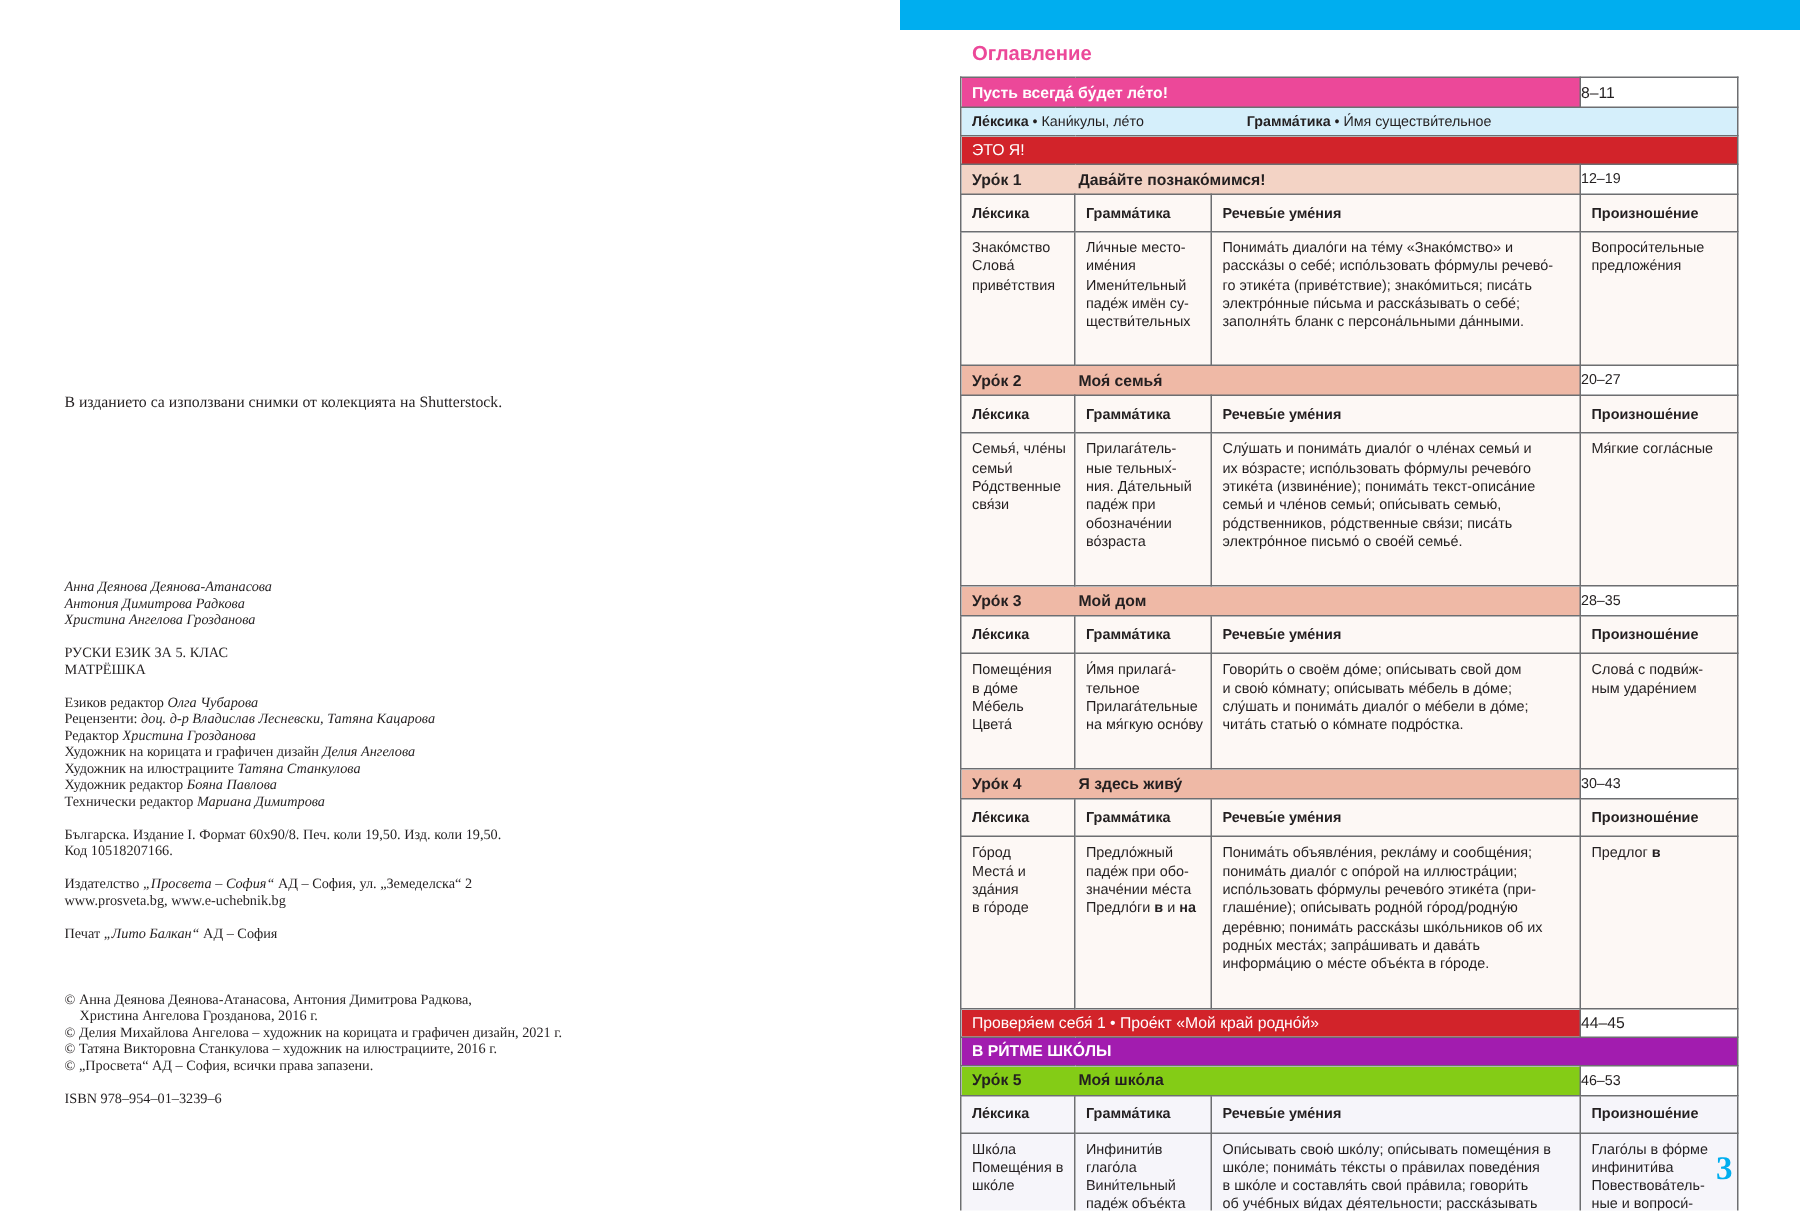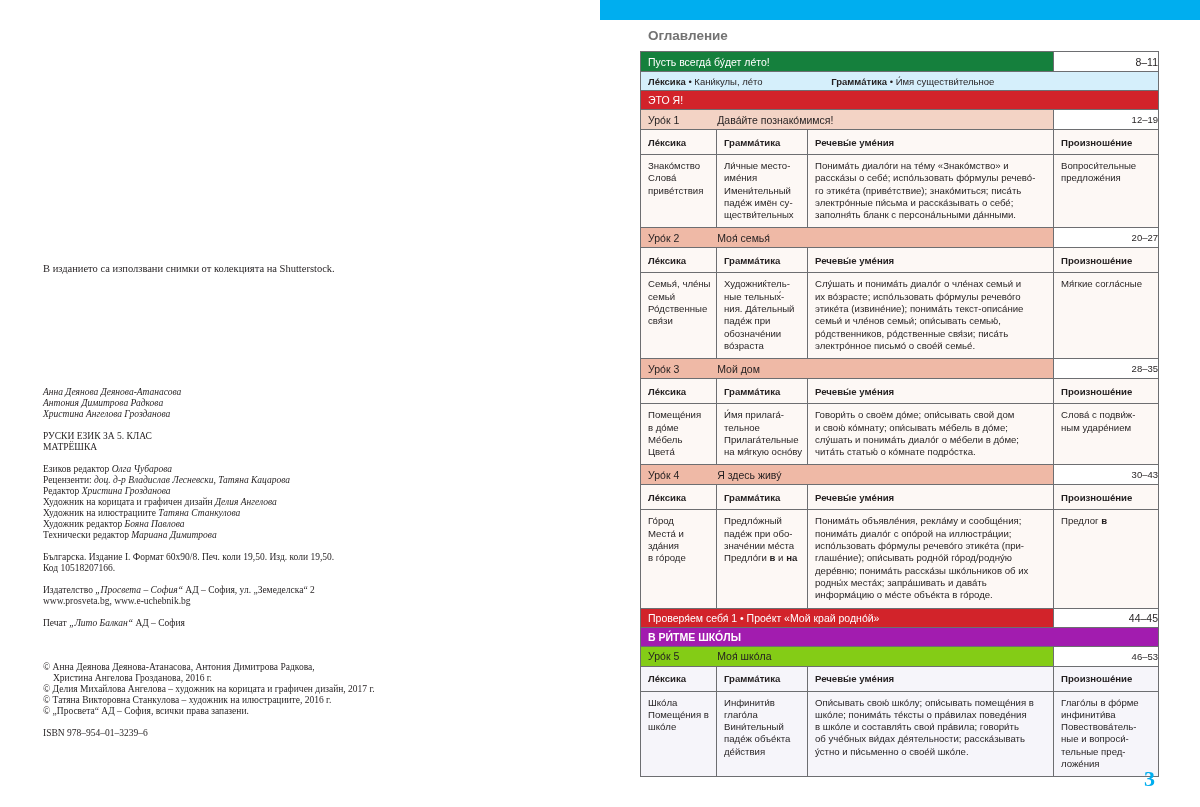--- a/index.html
+++ b/index.html
@@ -2,36 +2,36 @@
 <html><head>
 <meta charset="utf-8">
 <style>
   html, body { margin:0; padding:0; }
   body { width:1200px; height:807px; position:relative; background:#ffffff; overflow:hidden; font-family:"Liberation Sans", sans-serif; color:#231f20; }
   .left-page { position:absolute; left:0; top:0; width:600px; height:807px; font-family:"Liberation Serif", serif; font-size:9.5px; color:#231f20; line-height:12px;padding-left:40px; }
   .left-page .line { position:absolute; left:43px; white-space:nowrap; }
   .left-page i { font-style:italic; }
   .shutter { font-size:10.5px !important; }
   .top-bar { position:absolute; left:600px; top:0; width:600px; height:20px; background:#00aeef; }
-  .toc-title { position:absolute; left:648px; top:28px; font-size:13.5px; font-weight:bold; color:#737373; }
+  .toc-title { position:absolute; left:648px; top:28px; font-size:13.5px; font-weight:bold; color:#ec4899; }
   .toc { position:absolute; left:640px; top:51px; width:518px; border-collapse:collapse; font-size:9.6px; table-layout:fixed; }
   .toc td { border:1px solid #6d6e71; padding:0 0 0 7px; vertical-align:middle; overflow:hidden; }
   .toc col.c1 { width:76px; } .toc col.c2 { width:91px; } .toc col.c3 { width:246px; } .toc col.c4 { width:105px; }
   .unit-row td { height:19px; color:#fff; font-weight:bold; font-size:10.5px; }
-  .unit-blue td.t { background:#15803d; color:#fff; font-weight:normal; }
-  .pg { background:#fff !important; color:#231f20 !important; text-align:right; padding:0 !important; font-weight:normal !important; font-size:9.5px; }
+  .unit-blue td.t { background:#ec4899; color:#fff; font-weight:bold; }
+  .pg { background:#fff !important; color:#231f20 !important; text-align:left; padding:0 !important; font-weight:normal !important; font-size:9.5px; }
   .summer td { background:#d5effb; height:18px; color:#231f20; font-size:9.5px; }
   .red td { background:#d2232a; height:18px; color:#fff; font-weight:normal; font-size:10.5px; }
   .purple td { background:#a21caf; height:18px; color:#fff; font-weight:bold; font-size:10.5px; }
-  .lesson td.l { background:#f3d3c5; height:19px; font-weight:normal; font-size:10.5px; }
+  .lesson td.l { background:#f3d3c5; height:19px; font-weight:bold; font-size:10.5px; }
   .lesson2 td.l { background:#efb9a6;margin-top:40px; }
   .lesson5 td.l { background:#84cc16; }
   .hdr td { background:#fdf8f5; font-weight:bold; height:24px; font-size:9.6px; }
   .hdr5 td { background:#f6f5fa; }
-  .content td { background:#fdf8f5; vertical-align:top; padding-top:5px; padding-bottom:6px; line-height:12.3px; font-size:9.6px; }
+  .content td { background:#fdf8f5; vertical-align:top; padding-top:5px; padding-bottom:22px; line-height:12.3px; font-size:9.6px; }
   .content5 td { background:#f6f5fa; }
   .sp { display:inline-block; width:40px; }
   .sp2 { display:inline-block; width:38px; }
   .page-num { position:absolute; left:1144px; top:766px; font-family:"Liberation Serif", serif; font-size:22px; font-weight:bold; color:#00aeef; }
   b { font-weight:bold; }
 </style>
 </head>
 <body>
 
 <div class="left-page">
@@ -55,21 +55,21 @@
   <div class="line" style="top:551px">Българска. Издание I. Формат 60x90/8. Печ. коли 19,50. Изд. коли 19,50.</div>
   <div class="line" style="top:562px">Код 10518207166.</div>
 
   <div class="line" style="top:584px"><span>Издателство </span><i>„Просвета – София“</i><span> АД – София, ул. „Земеделска“ 2</span></div>
   <div class="line" style="top:595px">www.prosveta.bg, www.e-uchebnik.bg</div>
 
   <div class="line" style="top:617px"><span>Печат </span><i>„Лито Балкан“</i><span> АД – София</span></div>
 
   <div class="line" style="top:661px">© Анна Деянова Деянова-Атанасова, Антония Димитрова Радкова,</div>
   <div class="line" style="top:672px; left:53px">Христина Ангелова Грозданова, 2016 г.</div>
-  <div class="line" style="top:683px">© Делия Михайлова Ангелова – художник на корицата и графичен дизайн, 2017 г.</div>
+  <div class="line" style="top:683px">© Делия Михайлова Ангелова – художник на корицата и графичен дизайн, 2021 г.</div>
   <div class="line" style="top:694px">© Татяна Викторовна Станкулова – художник на илюстрациите, 2016 г.</div>
   <div class="line" style="top:705px">© „Просвета“ АД – София, всички права запазени.</div>
 
   <div class="line" style="top:727px">ISBN 978–954–01–3239–6</div>
 </div>
 
 <div class="top-bar"></div>
 <div class="toc-title">Оглавление</div>
 
 <table class="toc">
@@ -142,21 +142,21 @@
     <td>Произноше́ние</td>
   </tr>
   <tr class="content">
     <td>
           <div>Семья́, чле́ны</div>
           <div>семьи́</div>
           <div>Ро́дственные</div>
           <div>свя́зи</div>
         </td>
     <td>
-          <div>Художниќтель-</div>
+          <div>Прилага́тель-</div>
           <div>ные тельных́-</div>
           <div>ния. Да́тельный</div>
           <div>паде́ж при</div>
           <div>обозначе́нии</div>
           <div>во́зраста</div>
         </td>
     <td>
           <div>Слу́шать и понима́ть диало́г о чле́нах семьи́ и</div>
           <div>их во́зрасте; испо́льзовать фо́рмулы речево́го</div>
           <div>этике́та (извине́ние); понима́ть текст-описа́ние</div>

